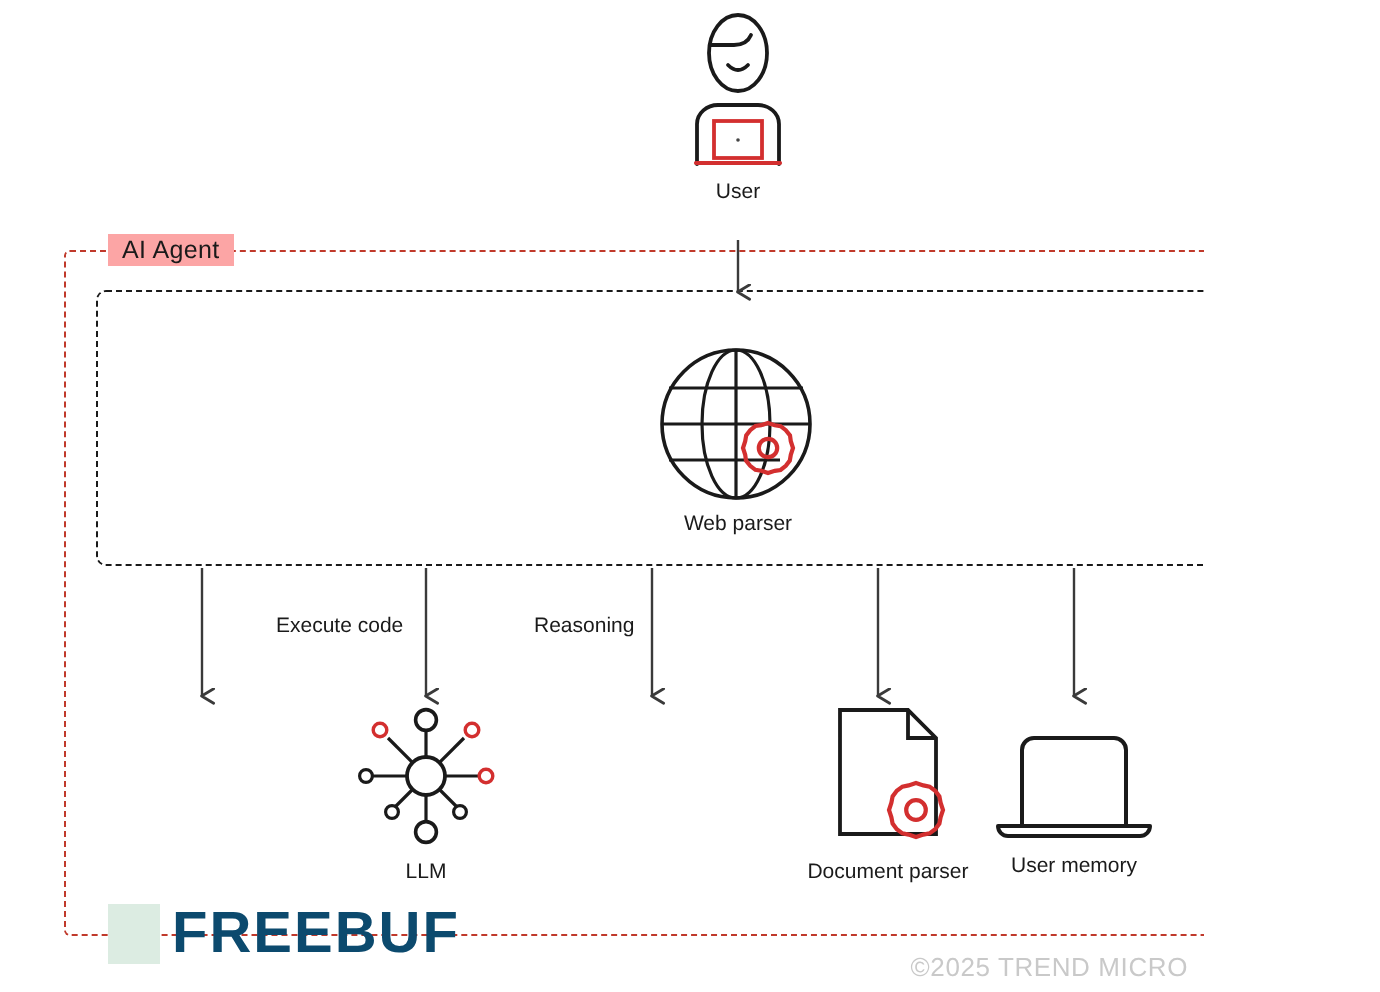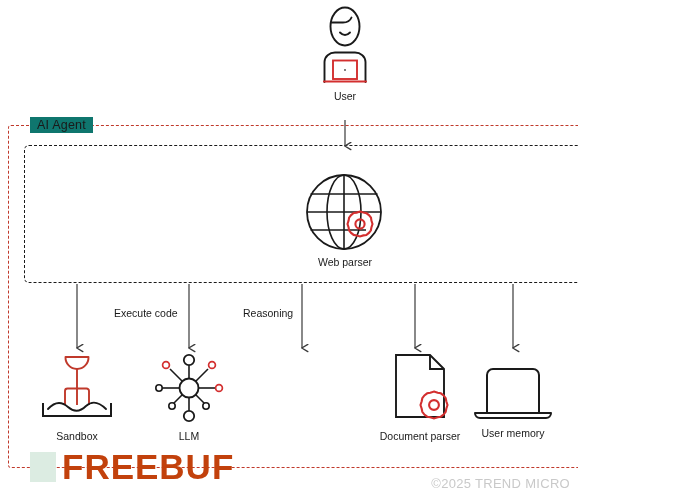--- a/index.html
+++ b/index.html
@@ -10,44 +10,45 @@
   body {
     font-family: "Liberation Sans", sans-serif;
     -webkit-font-smoothing: antialiased;
   }
   #stage {
     position: relative;
     width: 578px;
     height: 496px;
     background: #ffffff;
     overflow: hidden;
+    margin-left: 24px;
   }
 
   
   .watermark {
     position: absolute;
     left: 30px;
     top: 452px;
     display: flex;
     align-items: center;
     gap: 6px;
     opacity: 1;
     pointer-events: none;
   }
   .wm-mark {
     width: 26px;
     height: 30px;
     background: #dcece2;
   }
   .wm-text {
     font-family: "Liberation Sans", sans-serif;
-    font-size: 35px;
+    font-size: 29px;
     font-weight: bold;
     letter-spacing: 1px;
-    color: #c2410c;
+    color: #0c4a6e;
     line-height: 30px;
   }
 
   
   .copyright {
     position: absolute;
     right: 8px;
     top: 476px;
     font-size: 13px;
     color: #c9c9c9;
@@ -63,21 +64,21 @@
     width: 674px;
     height: 343px;
     border: 1.3px dashed #c0392b;
     border-radius: 3px;
     box-sizing: border-box;
   }
   .outer-label {
     position: absolute;
     left: 30px;
     top: 117px;
-    background: #0f766e;
+    background: #fca5a5;
     padding: 0 7px;
     font-size: 12.5px;
     color: #1a1a1a;
     letter-spacing: 0.2px;
     line-height: 16px;
   }
   .inner-box {
     position: absolute;
     left: 24px;
     top: 145px;
@@ -194,37 +195,20 @@
       <line x1="302" y1="284" x2="302" y2="348" marker-end="url(#ah)"></line>
       <line x1="415" y1="284" x2="415" y2="348" marker-end="url(#ah)"></line>
       <line x1="513" y1="284" x2="513" y2="348" marker-end="url(#ah)"></line>
       <line x1="612" y1="284" x2="612" y2="348" marker-end="url(#ah)"></line>
     </g>
   </svg>
 
   <div class="arrow-label" style="left:84px; top:307px;padding-left:30px;">Execute code</div>
   <div class="arrow-label" style="left:195px; top:307px;padding-left:48px;">Reasoning</div>
 
-  <div class="node" style="left:32px; top:352px; width:90px;">
-    <div class="icon-wrap" style="height:72px;">
-      <svg width="90" height="72" viewBox="0 0 90 72">
-
-        <path d="M33.5 5 L56.5 5 A11.5 11.5 0 0 1 45 17 A11.5 11.5 0 0 1 33.5 5 Z" fill="none" stroke="#c0392b" stroke-width="1.9" stroke-linejoin="round"></path>
-
-        <line x1="45" y1="17" x2="45" y2="53" stroke="#c0392b" stroke-width="1.9"></line>
-
-        <path d="M33 53 L33 39 A2.5 2.5 0 0 1 35.5 36.5 L54.5 36.5 A2.5 2.5 0 0 1 57 39 L57 53" fill="none" stroke="#c0392b" stroke-width="1.9" stroke-linejoin="round"></path>
-
-        <path d="M16 57 Q26 46 36 55 Q45 63 54 54 Q63 46 74 57" fill="none" stroke="#1a1a1a" stroke-width="1.9" stroke-linecap="round" stroke-linejoin="round"></path>
-
-        <path d="M11 51 L11 64 L79 64 L79 51" fill="none" stroke="#1a1a1a" stroke-width="2" stroke-linejoin="miter"></path>
-      </svg>
-    </div>
-    <div class="node-label" style="margin-top:6px;">Sandbox</div>
-  </div>
 
   <div class="node" style="left:149px; top:352px; width:80px;">
     <div class="icon-wrap" style="height:72px;">
       <svg width="80" height="72" viewBox="0 0 80 72">
         <g stroke="#1a1a1a" stroke-width="1.6" fill="none">
 
           <line x1="40" y1="36" x2="40" y2="9"></line>
           <line x1="40" y1="36" x2="40" y2="63"></line>
           <line x1="40" y1="36" x2="12" y2="36"></line>
           <line x1="40" y1="36" x2="68" y2="36"></line>

